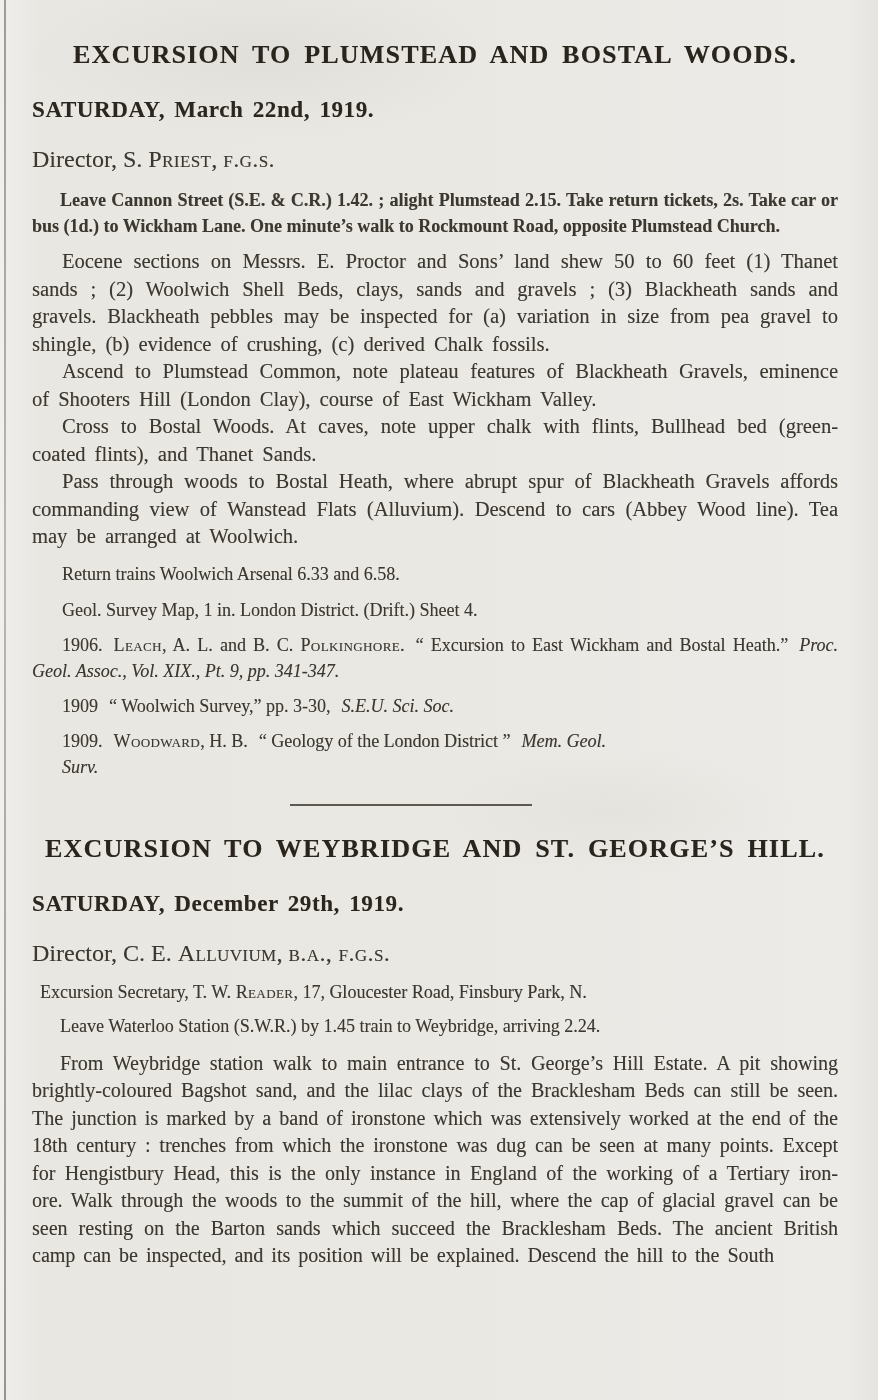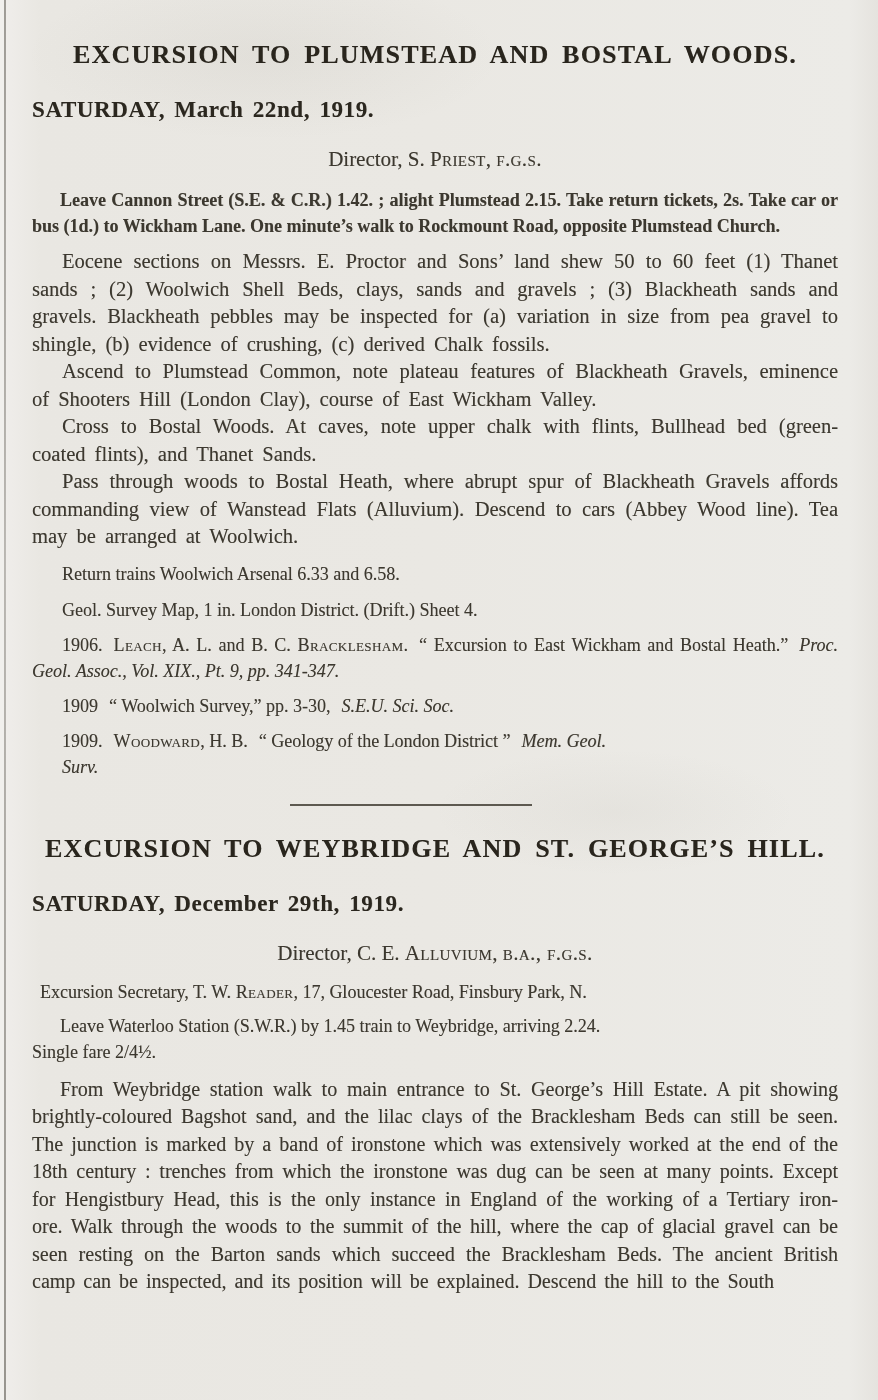--- a/index.html
+++ b/index.html
@@ -38,21 +38,21 @@
     margin-bottom: 27px;
   }
   .date {
     text-align: left; font-weight: bold;
     font-size: 23px; line-height: 26px;
     letter-spacing: 0.6px; word-spacing: 3px;
     color: #2b271f;
     margin-bottom: 25px;
   }
   .director {
-    text-align: center; font-size: 21px; line-height: 22px;
+    text-align: left; font-size: 24px; line-height: 22px;
     margin-bottom: 17px;
   }
   .sc { font-variant: small-caps; letter-spacing: 0.4px; }
   .it { font-style: italic; }
   .small { font-size: 18px; line-height: 26px; }
   .travel {
     text-align: justify; text-indent: 28px;
     margin-bottom: 9px;
     font-weight: bold;
   }
@@ -99,34 +99,34 @@
     <div>
       <p class="body-par">Eocene sections on Messrs. E. Proctor and Sons’ land shew 50 to 60 feet (1) Thanet sands ; (2) Woolwich Shell Beds, clays, sands and gravels ; (3) Blackheath sands and gravels.  Blackheath pebbles may be inspected for (a) variation in size from pea gravel to shingle, (b) evidence of crushing, (c) derived Chalk fossils.</p>
       <p class="body-par">Ascend to Plumstead Common, note plateau features of Blackheath Gravels, eminence of Shooters Hill (London Clay), course of East Wickham Valley.</p>
       <p class="body-par">Cross to Bostal Woods.  At caves, note upper chalk with flints, Bullhead bed (green-coated flints), and Thanet Sands.</p>
       <p class="body-par">Pass through woods to Bostal Heath, where abrupt spur of Blackheath Gravels affords commanding view of Wanstead Flats (Alluvium).  Descend to cars (Abbey Wood line).  Tea may be arranged at Woolwich.</p>
     </div>
 
     <p class="small note">Return trains Woolwich Arsenal 6.33 and 6.58.</p>
     <p class="small note">Geol. Survey Map, 1 in. London District.  (Drift.)  Sheet 4.</p>
 
-    <p class="small ref"><span class="gap">1906.</span><span class="sc">Leach</span><span>, A. L. and B. C. </span><span class="sc">Bracklesham</span><span class="gap">.</span><span class="gap">“ Excursion to East Wickham and Bostal Heath.”</span><span class="it">Proc. Geol. Assoc., Vol. XIX., Pt. 9, pp. 341-347.</span></p>
+    <p class="small ref"><span class="gap">1906.</span><span class="sc">Leach</span><span>, A. L. and B. C. </span><span class="sc">Polkinghore</span><span class="gap">.</span><span class="gap">“ Excursion to East Wickham and Bostal Heath.”</span><span class="it">Proc. Geol. Assoc., Vol. XIX., Pt. 9, pp. 341-347.</span></p>
 
     <p class="small ref"><span class="gap">1909</span><span class="gap">“ Woolwich Survey,” pp. 3-30,</span><span class="it">S.E.U. Sci. Soc.</span></p>
 
     <p class="small ref"><span class="gap">1909.</span><span class="sc">Woodward</span><span class="gap">, H. B.</span><span class="gap">“ Geology of the London District ”</span><span class="it">Mem. Geol.</span><span class="it block-line">Surv.</span></p>
   </section>
 
   <div class="divider"></div>
 
   <section class="section2">
     <h1 class="title">EXCURSION TO WEYBRIDGE AND ST. GEORGE’S HILL.</h1>
     <h2 class="date">SATURDAY, December 29th, 1919.</h2>
 
     <p class="director"><span>Director, C. E. </span><span class="sc">Alluvium</span><span>, </span><span class="sc">b.a., f.g.s.</span></p>
 
     <p class="secretary"><span>Excursion Secretary, T. W. </span><span class="sc">Reader</span><span>, 17, Gloucester Road, Finsbury Park, N.</span></p>
 
-    <p class="small travel2"><span>Leave Waterloo Station (S.W.R.) by 1.45 train to Weybridge, arriving 2.24.</span><span class="block-line">Single fare 2/4½.</span></p>
+    <p class="small travel2"><span>Leave Waterloo Station (S.W.R.) by 1.45 train to Weybridge, arriving 2.24.</span></p>
 
     <p class="body-par2">From Weybridge station walk to main entrance to St. George’s Hill Estate.  A pit showing brightly-coloured Bagshot sand, and the lilac clays of the Bracklesham Beds can still be seen.  The junction is marked by a band of ironstone which was extensively worked at the end of the 18th century : trenches from which the ironstone was dug can be seen at many points.  Except for Hengistbury Head, this is the only instance in England of the working of a Tertiary iron-ore.  Walk through the woods to the summit of the hill, where the cap of glacial gravel can be seen resting on the Barton sands which succeed the Bracklesham Beds.  The ancient British camp can be inspected, and its position will be explained.  Descend the hill to the South</p>
   </section>
 </div>
 
 </body></html>

